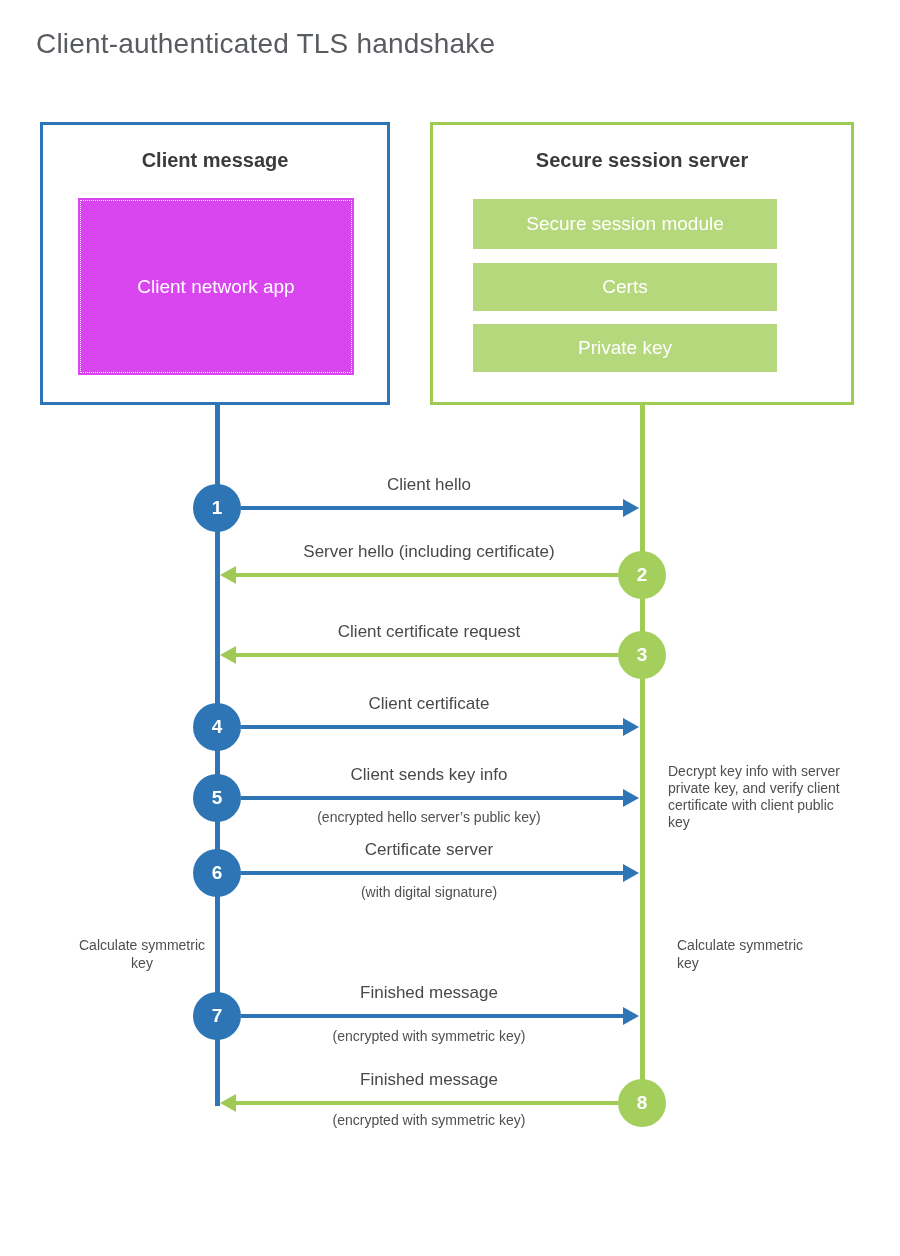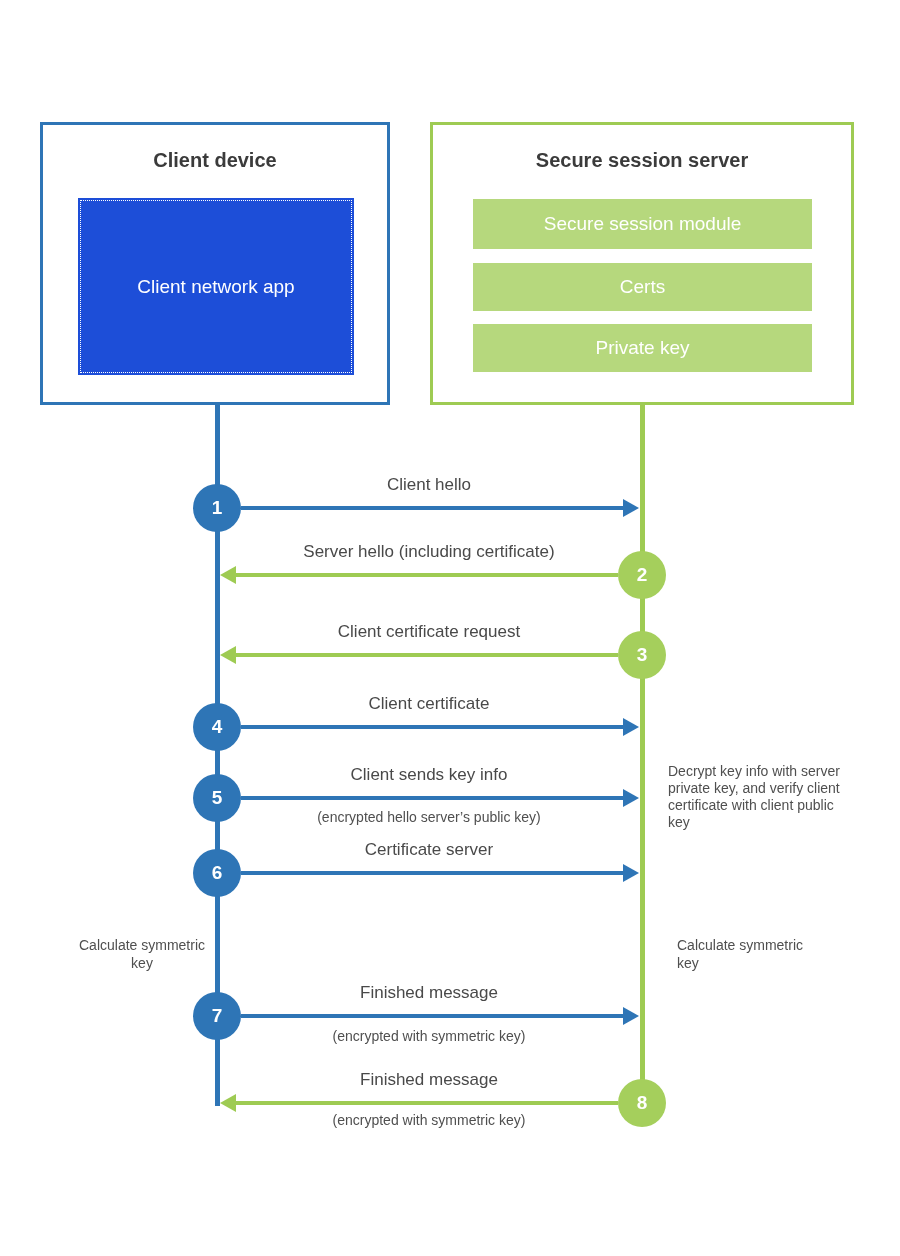--- a/index.html
+++ b/index.html
@@ -7,26 +7,26 @@
   #canvas { position:relative; width:900px; height:1256px; background:#ffffff; overflow:hidden; }
 
   .page-title { position:absolute; left:36px; top:28px; font-size:28px; font-weight:300; color:#585b60; letter-spacing:0.2px; }
 
   
   .actor-box { position:absolute; top:122px; height:283px; background:#fff; box-sizing:border-box; }
   .client-box { left:40px; width:350px; border:3px solid #2e75b6; }
   .server-box { left:430px; width:424px; border:3px solid #9ecb53; }
   .actor-title { margin-top:24px; text-align:center; font-size:20px; font-weight:700; color:#3b3b3b; }
 
-  .client-app { position:absolute; left:78px; top:198px; width:276px; height:177px; background:#1d4ed8;
+  .client-app { position:absolute; left:78px; top:198px; width:276px; height:177px; background:#d946ef;
                 display:flex; align-items:center; justify-content:center; box-sizing:border-box; }
   .client-app::after { content:""; position:absolute; inset:2px; border:1px dotted #ffffff; pointer-events:none; }
   .client-app-label { width:180px; text-align:center; color:#ffffff; font-size:19px; line-height:29px; }
 
-  .module-bar { position:absolute; left:473px; width:339px; background:#b6d87d; color:#ffffff;
+  .module-bar { position:absolute; left:473px; width:304px; background:#b6d87d; color:#ffffff;
                 font-size:19px; text-align:center; display:flex; align-items:center; justify-content:center; }
   .bar-1 { top:199px; height:50px; }
   .bar-2 { top:263px; height:48px; }
   .bar-3 { top:324px; height:48px; }
 
   
   .lifeline { position:absolute; top:404px; width:5px; height:702px; z-index:1; }
   .lifeline.blue { left:215px; background:#2e75b6; }
   .lifeline.green { left:640px; background:#9ecb53; }
 
@@ -56,23 +56,24 @@
   .side-note { position:absolute; font-size:14px; line-height:18px; color:#4f4f4f; z-index:4; }
   .note-calc-left { left:78px; top:936px; width:128px; text-align:center; }
   .note-calc-right { left:677px; top:936px; width:150px; text-align:left; }
   .note-decrypt { left:668px; top:763px; width:172px; line-height:17px; text-align:left; }
 </style>
 </head>
 <body>
 
 <div id="canvas">
 
+  <div class="page-title">Client-authenticated TLS handshake</div>
 
   <div class="actor-box client-box">
-    <div class="actor-title">Client device</div>
+    <div class="actor-title">Client message</div>
   </div>
   <div class="client-app">
     <div class="client-app-label">Client network app</div>
   </div>
 
   <div class="actor-box server-box">
     <div class="actor-title">Secure session server</div>
   </div>
   <div class="module-bar bar-1">Secure session module</div>
   <div class="module-bar bar-2">Certs</div>
@@ -104,20 +105,21 @@
   <div class="msg-label" style="top:765px">Client sends key info</div>
   <div class="hline blue" style="top:796px"></div>
   <div class="head right" style="top:789px"></div>
   <div class="circle blue" style="top:774px">5</div>
   <div class="msg-sub" style="top:809px">(encrypted hello server’s public key)</div>
 
   <div class="msg-label" style="top:840px">Certificate server</div>
   <div class="hline blue" style="top:871px"></div>
   <div class="head right" style="top:864px"></div>
   <div class="circle blue" style="top:849px">6</div>
+  <div class="msg-sub" style="top:884px">(with digital signature)</div>
 
   <div class="side-note note-decrypt">Decrypt key info with server private key, and verify client certificate with client public key</div>
   <div class="side-note note-calc-left">Calculate symmetric key</div>
   <div class="side-note note-calc-right">Calculate symmetric key</div>
 
   <div class="msg-label" style="top:983px">Finished message</div>
   <div class="hline blue" style="top:1014px"></div>
   <div class="head right" style="top:1007px"></div>
   <div class="circle blue" style="top:992px">7</div>
   <div class="msg-sub" style="top:1028px">(encrypted with symmetric key)</div>

